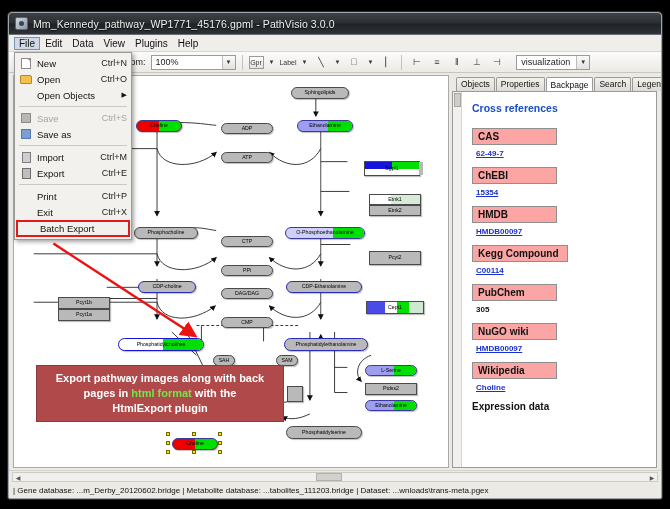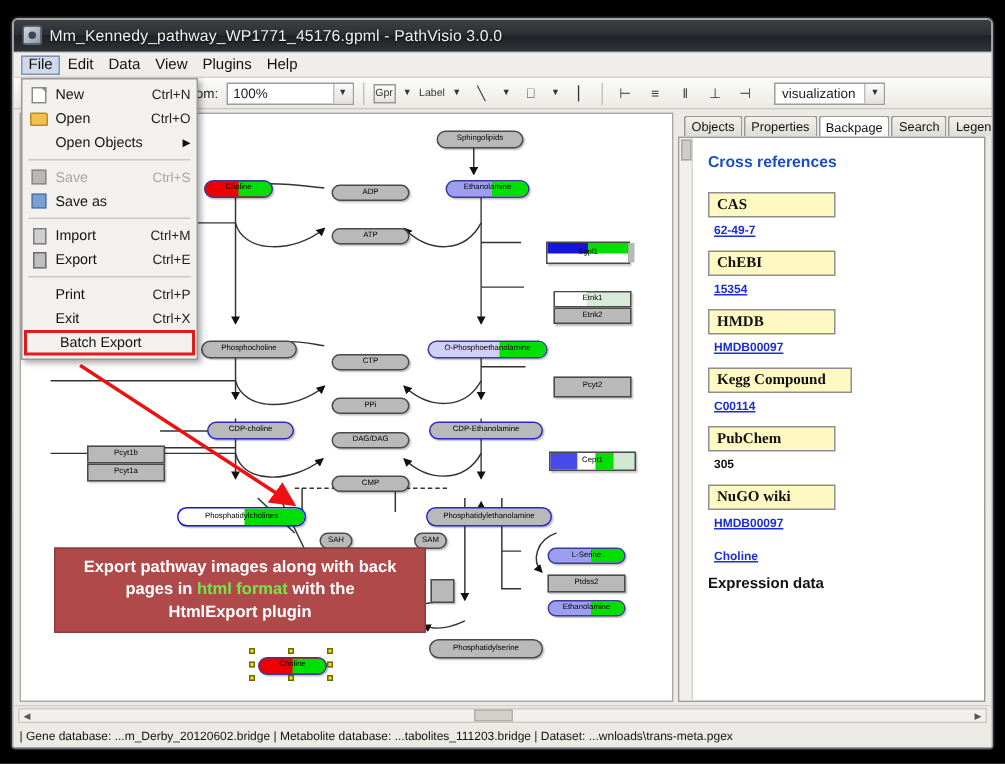--- a/index.html
+++ b/index.html
@@ -143,23 +143,23 @@
   .tabbody {
     flex: 1 1 auto; background: #fff; border: 1px solid #9a9a9a;
     overflow: hidden; position: relative; padding: 0;
   }
   .bp-scroll { position:absolute; left:0; top:0; width:9px; height:100%; background:#f1f0ee; border-right:1px solid #d7d5d1; }
   .bp-scroll .thumb { position:absolute; top:1px; left:1px; width:7px; height:14px; background:#cfcdc8; border:1px solid #aaa8a3;}
   .bp-inner { margin-left: 9px; padding: 10px 8px 4px 10px; }
   .bp-title { color: #1a4fbe; font-size: 10.5px; font-weight: bold; margin-bottom: 14px; }
   .bp-block { margin-bottom: 9px; }
   .bp-head {
-    border: 1px solid #8f8f8f; background: #fef9c3;
+    border: 1px solid #8f8f8f; background: #fca5a5;
     font-size: 10px; font-weight: bold; color: #111;
-    padding: 2px 5px; width: 85px; font-family: Liberation Serif, serif;
+    padding: 2px 5px; width: 85px;
   }
   .bp-val { font-size: 8px; padding: 4px 0 0 4px; color: #111; }
   .bp-val a { color: #1a2fd0; text-decoration: underline; font-weight: bold; }
   .bp-val.plain { font-weight: bold; }
   .bp-foot { font-size: 10px; font-weight: bold; color: #111; margin-top: 2px; }
 
   
   .statusbar {
     position: absolute; left: 0; right: 0; bottom: 0; height: 28px;
     background: #eceae4; border-top: 1px solid #d6d3cd;
@@ -574,20 +574,21 @@
             </div>
             <div class="bp-block">
               <div class="bp-head">PubChem</div>
               <div class="bp-val plain">305</div>
             </div>
             <div class="bp-block">
               <div class="bp-head">NuGO wiki</div>
               <div class="bp-val"><a href="#">HMDB00097</a></div>
             </div>
             <div class="bp-block">
+              <div class="bp-head">Wikipedia</div>
               <div class="bp-val"><a href="#">Choline</a></div>
             </div>
             <div class="bp-foot">Expression data</div>
           </div>
         </div>
       </div>
     </div>
 
     <div class="statusbar">
       <div class="hscroll">

